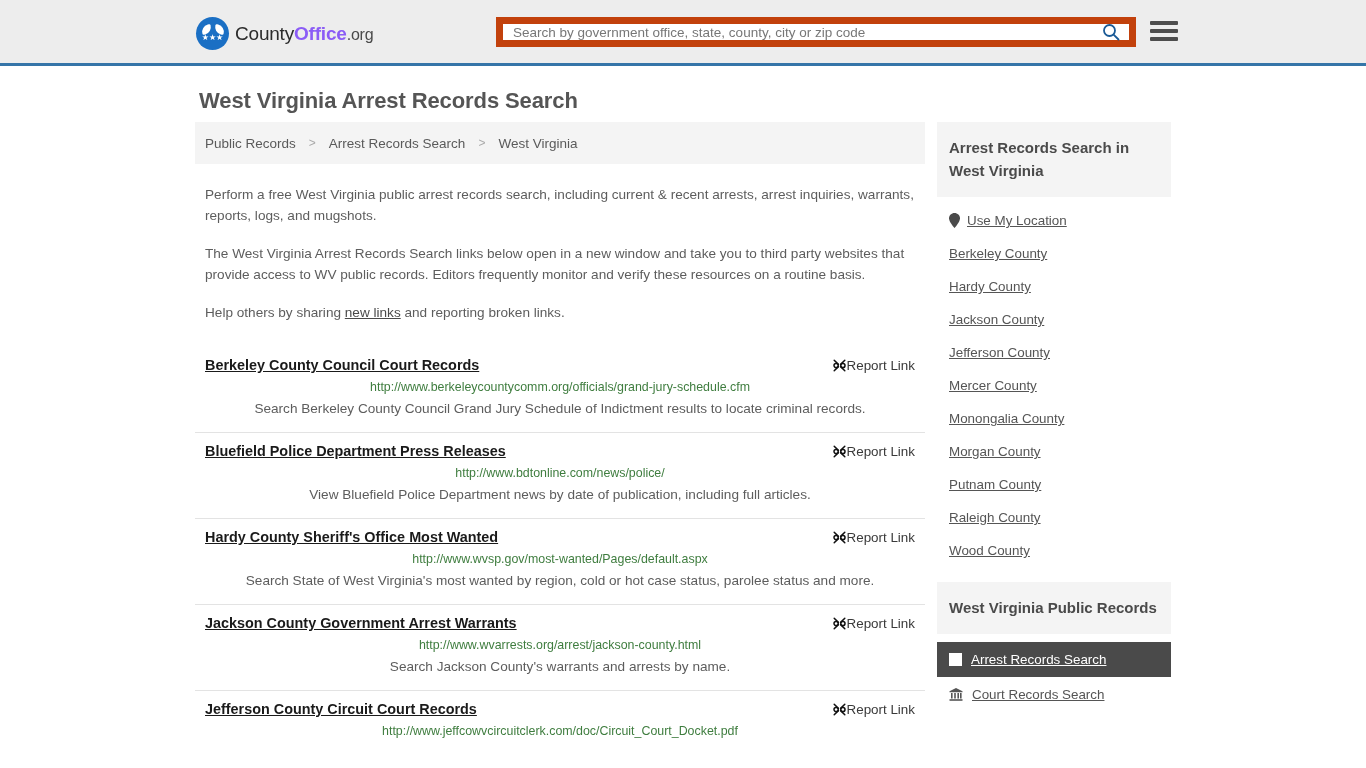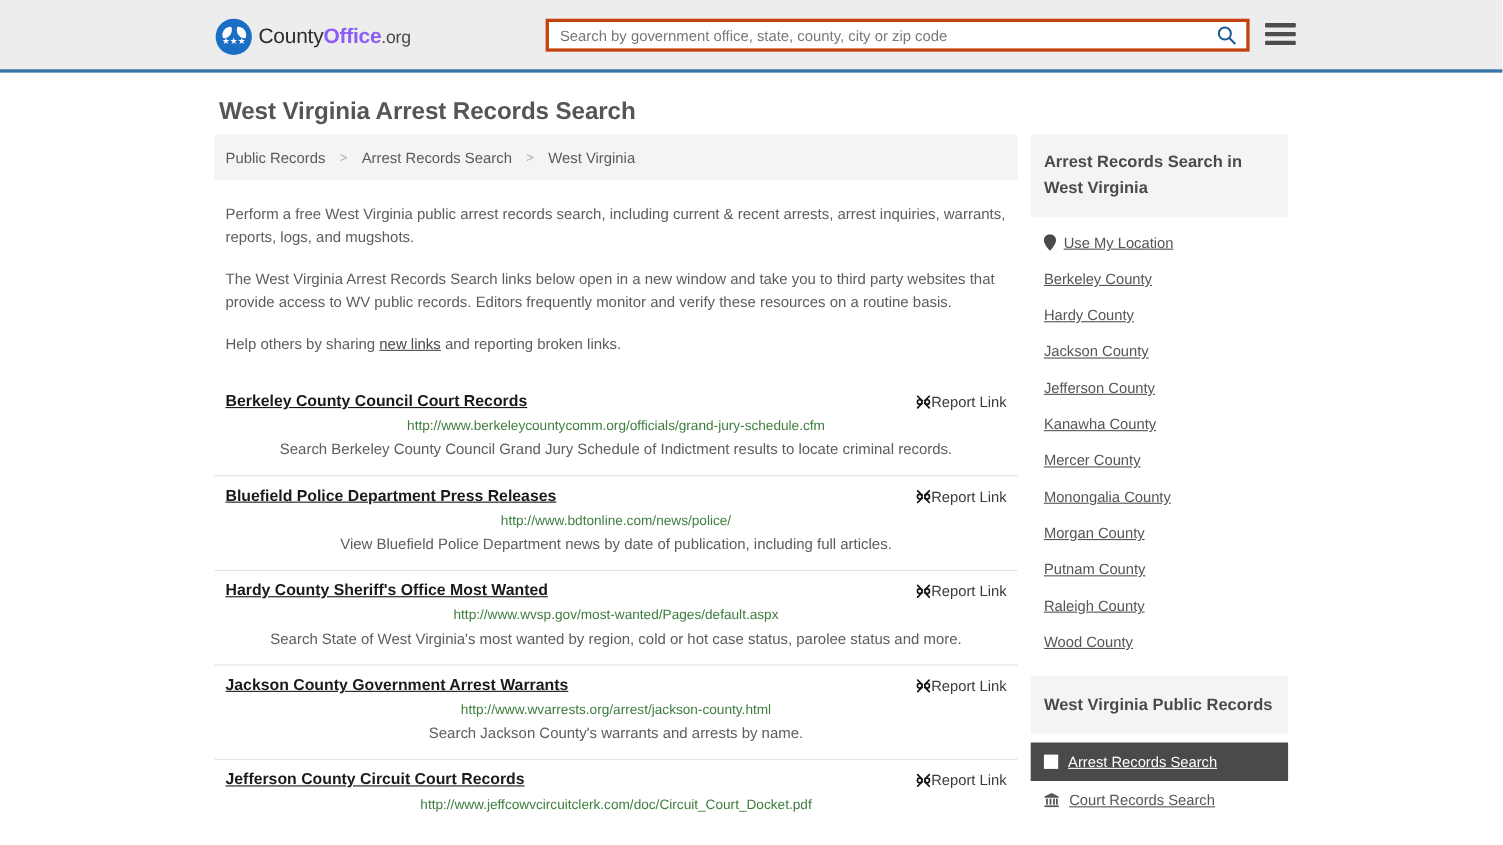--- a/index.html
+++ b/index.html
@@ -69,21 +69,21 @@
     white-space: nowrap;
   }
   .logo-text .b { font-weight: bold; color: #8b5cf6; }
   .logo-text .tld { color: #4a4a4a; font-size: 16px; }
 
   .search-wrap {
     position: absolute;
     left: 496px; top: 17px;
     width: 640px; height: 30px;
     background: #fff;
-    border: 3px solid #c2410c;
+    border: 7px solid #c2410c;
     display: flex;
     align-items: center;
   }
   .search-input {
     flex: 1;
     border: none;
     outline: none;
     height: 28px;
     padding: 0 10px;
     font-size: 13.5px;
@@ -429,23 +429,20 @@
       <div class="side-link">
         <span class="txt">Hardy County</span>
       </div>
       <div class="side-link">
         <span class="txt">Jackson County</span>
       </div>
       <div class="side-link">
         <span class="txt">Jefferson County</span>
       </div>
       <div class="side-link">
-        <span class="txt">Kanawha County</span>
-      </div>
-      <div class="side-link">
         <span class="txt">Mercer County</span>
       </div>
       <div class="side-link">
         <span class="txt">Monongalia County</span>
       </div>
       <div class="side-link">
         <span class="txt">Morgan County</span>
       </div>
       <div class="side-link">
         <span class="txt">Putnam County</span>

